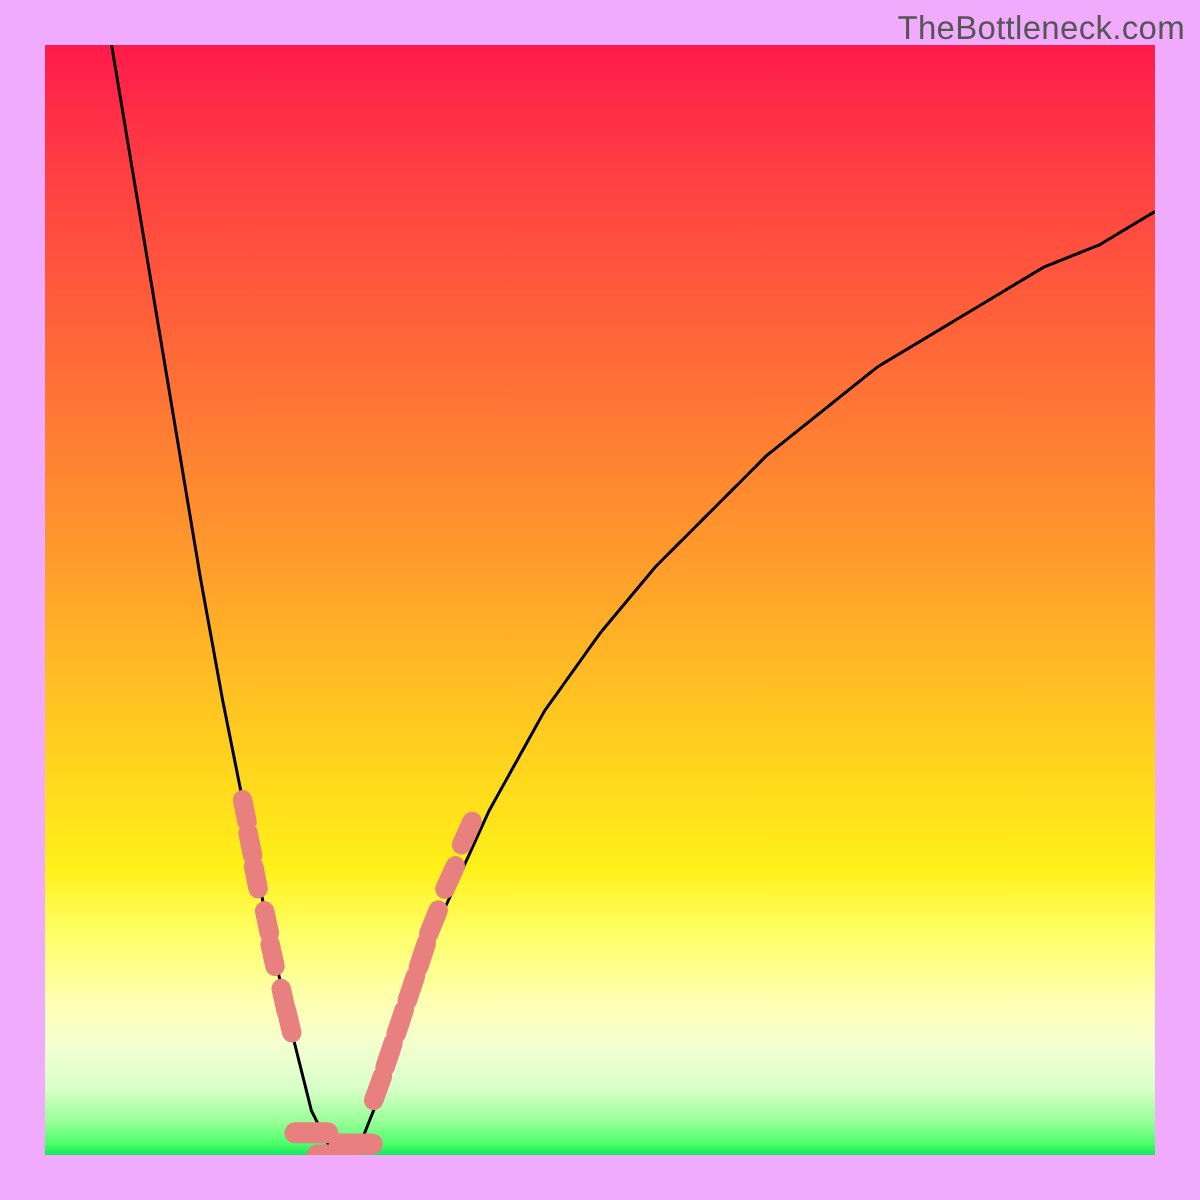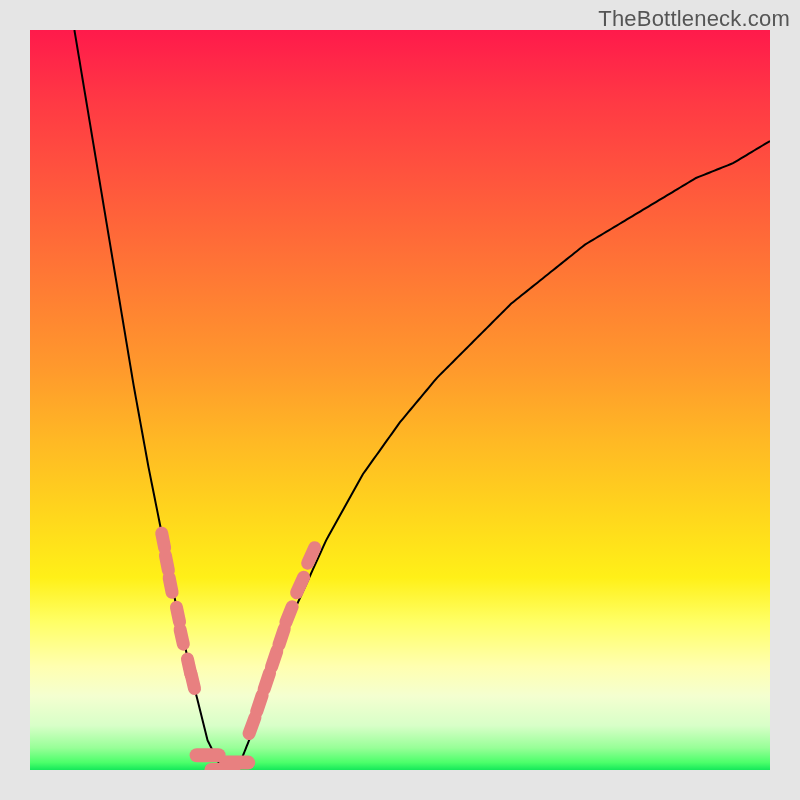--- a/index.html
+++ b/index.html
@@ -8,21 +8,21 @@
     width: 800px;
     height: 800px;
     overflow: hidden;
     background: #000;
     font-family: Arial, Helvetica, sans-serif;
   }
   .frame {
     position: relative;
     width: 800px;
     height: 800px;
-    background: #e5e5e5;
+    background: #f0abfc;
   }
   .plot {
     position: absolute;
     left: 30px;
     top: 30px;
     width: 740px;
     height: 740px;
     
     background: linear-gradient(to bottom,
       #ff1a4b 0%,

